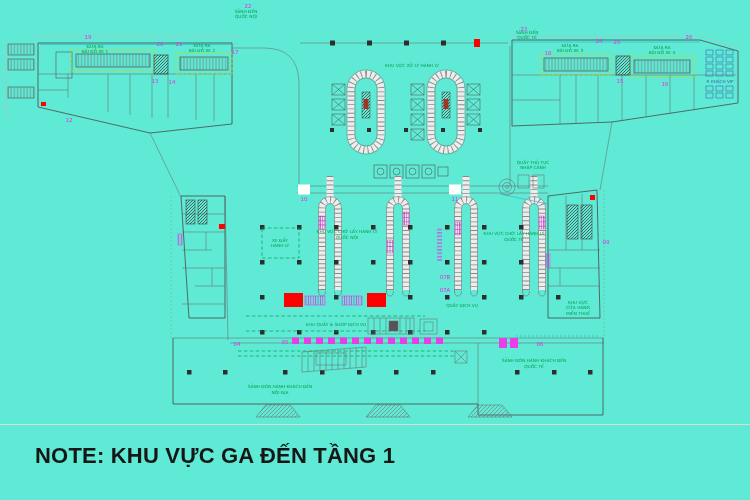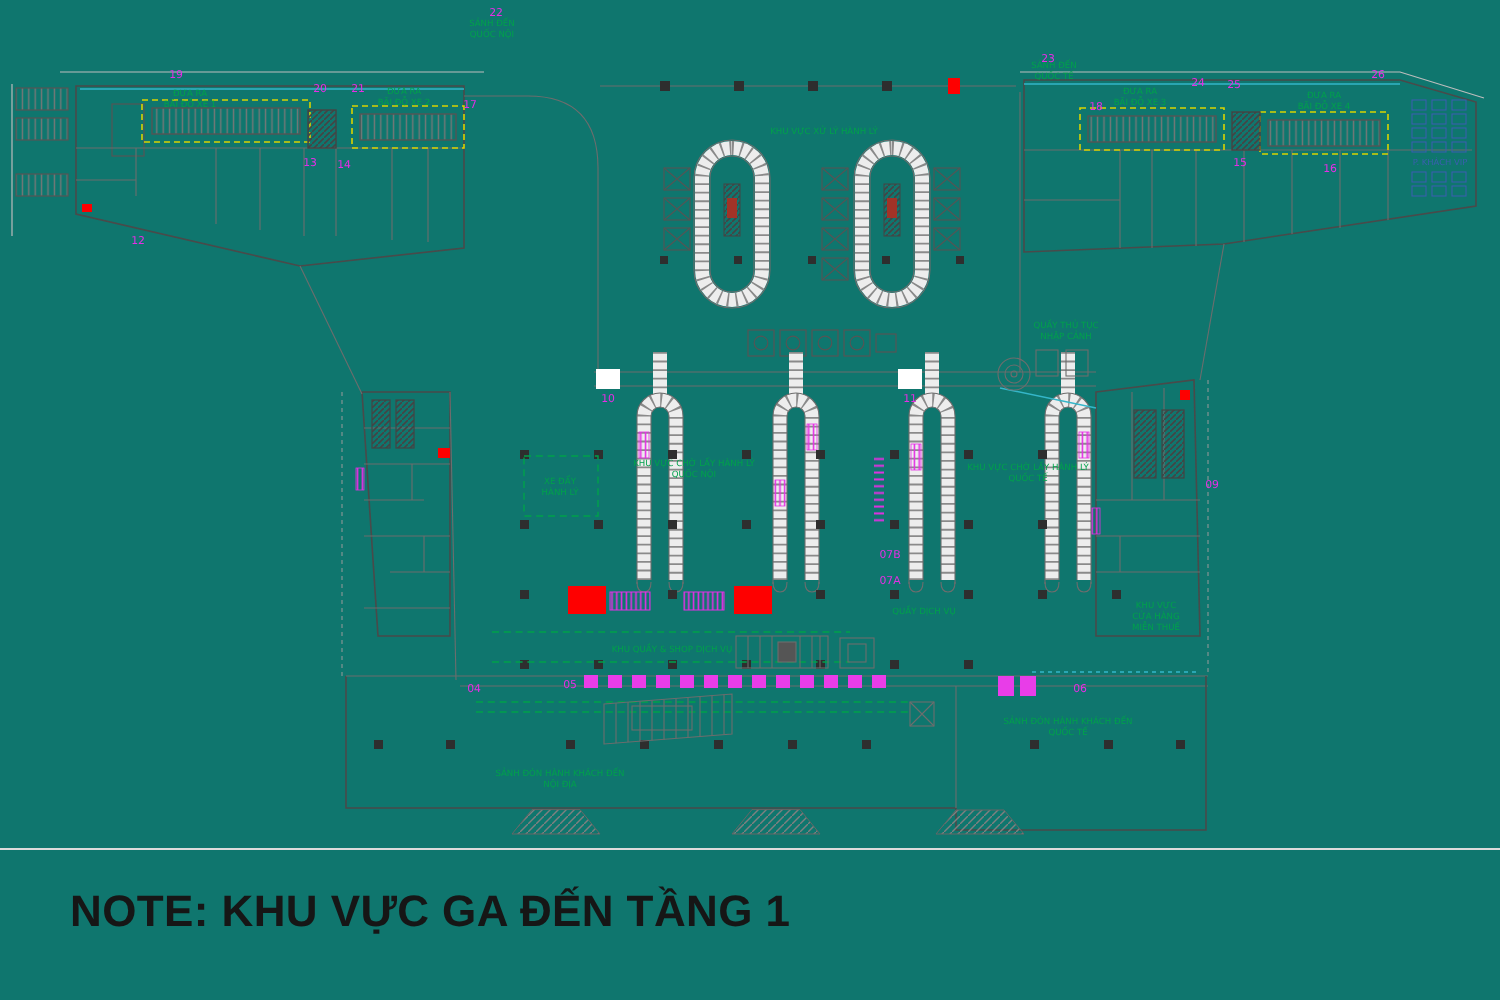--- a/index.html
+++ b/index.html
@@ -1,16 +1,16 @@
 <!DOCTYPE html>
 <html><head>
 <meta charset="utf-8">
 <style>
   html,body{margin:0;padding:0;background:#fff;}
-  #stage{position:relative;width:750px;height:500px;background:#0f766e;overflow:hidden;
+  #stage{position:relative;width:750px;height:500px;background:#5eead4;overflow:hidden;
          font-family:"Liberation Sans","DejaVu Sans",sans-serif;}
   svg{position:absolute;left:0;top:0;}
   .w{stroke:#4a4a4a;stroke-width:.8;fill:none}
   .w2{stroke:#6d6d6d;stroke-width:.55;fill:none}
   .lt{stroke:#bdbdbd;stroke-width:.6;fill:none}
   .cy{stroke:#35b6c9;stroke-width:.7;fill:none}
   .belt{stroke:#ededed;stroke-width:7;fill:none}
   .beltT{stroke:#8a8a8a;stroke-width:7;fill:none;stroke-dasharray:.9 3.4}
   .dashY{stroke:#d9d400;stroke-width:.8;fill:none;stroke-dasharray:3 2}
   .dashG{stroke:#00a14b;stroke-width:.7;fill:none;stroke-dasharray:3.5 2.4}

